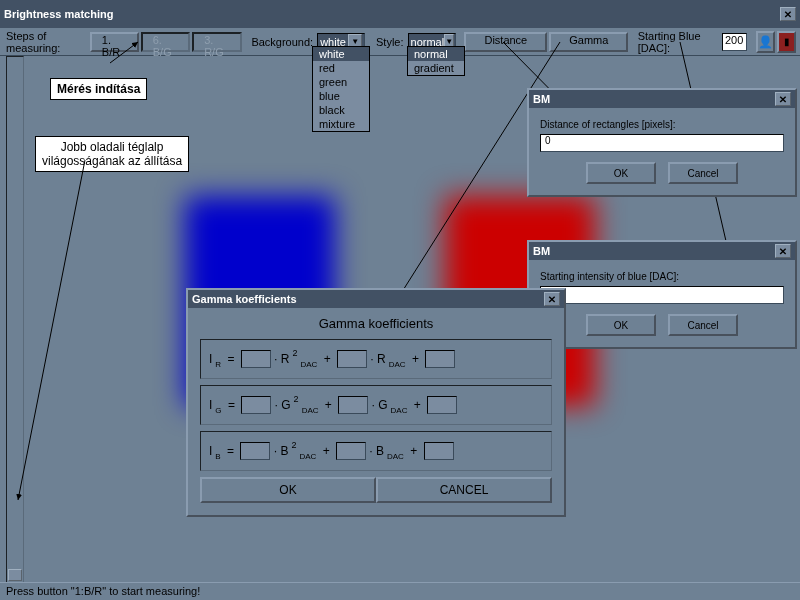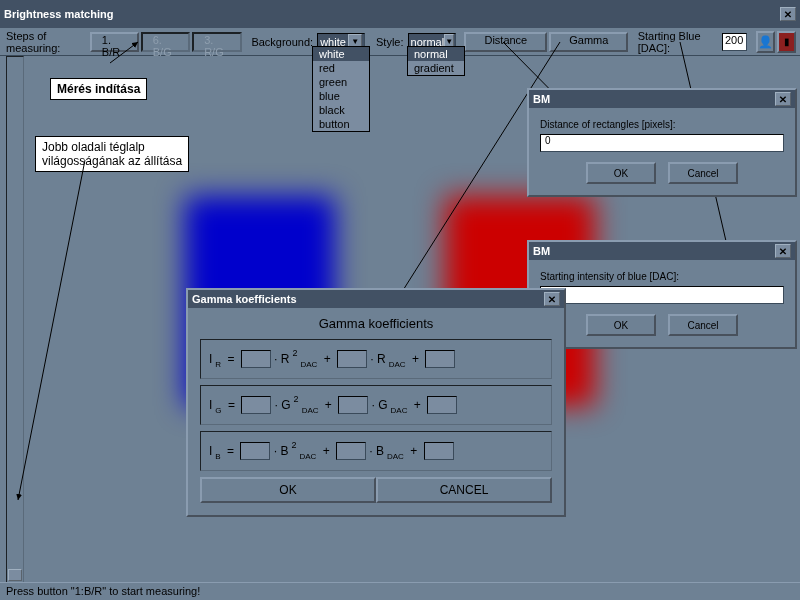--- a/index.html
+++ b/index.html
@@ -20,21 +20,21 @@
 .toolbar .tool-btn { height: 20px; padding: 0 18px; border: 2px outset #8a9cb0; background: #6E8194; cursor: pointer; }
 .toolbar .input { width: 30px; height: 18px; background: #fff; border: 1px inset #3a4a5a; padding: 0 2px; }
 .toolbar .icon-btn { width: 22px; height: 22px; border: 2px outset #8a9cb0; background: #6E8194; cursor: pointer; display:flex; align-items:center; justify-content:center; }
 
 
 .dropdown-list { position: absolute; background: #7B8CA0; border: 1px solid #000; font-size: 11px; z-index: 5; }
 .dropdown-list .item { padding: 1px 6px; cursor: pointer; }
 .dropdown-list .item.selected { background: #425164; color: #fff; }
 
 
-.main { position: relative; width: 100%; height: calc(100% - 18px - 28px - 18px); }
+.main { position: relative; width: 100%; height: calc(100% - 18px - 28px - 18px); text-align: center; }
 .slider { position: absolute; left: 6px; top: 0; width: 18px; height: 100%; border: 1px inset #5a6a7a; background: #6E8194; }
 .slider .thumb { position: absolute; left: 1px; width: 14px; height: 12px; background: #7B8CA0; border: 1px outset #a0b0c0; }
 .annotation { position: absolute; background: #fff; border: 1px solid #000; padding: 3px 6px; font-size: 12px; }
 
 
 .rect { position: absolute; filter: blur(14px); }
 .rect.blue { background: #0000cc; }
 .rect.red { background: #cc0000; }
 
 
@@ -102,21 +102,21 @@
       <span style="color:#000;font-size:10px">▮</span>
     </div>
 </div>
 
 <div class="dropdown-list" style="left:312px; top:46px; width:58px;">
   <div class="item selected">white</div>
   <div class="item">red</div>
   <div class="item">green</div>
   <div class="item">blue</div>
   <div class="item">black</div>
-  <div class="item">button</div>
+  <div class="item">mixture</div>
 </div>
 <div class="dropdown-list" style="left:407px; top:46px; width:58px;">
   <div class="item selected">normal</div>
   <div class="item">gradient</div>
 </div>
 
 <div class="main">
 
   <div class="slider">
     <div class="thumb" style="bottom:10px;"></div>

